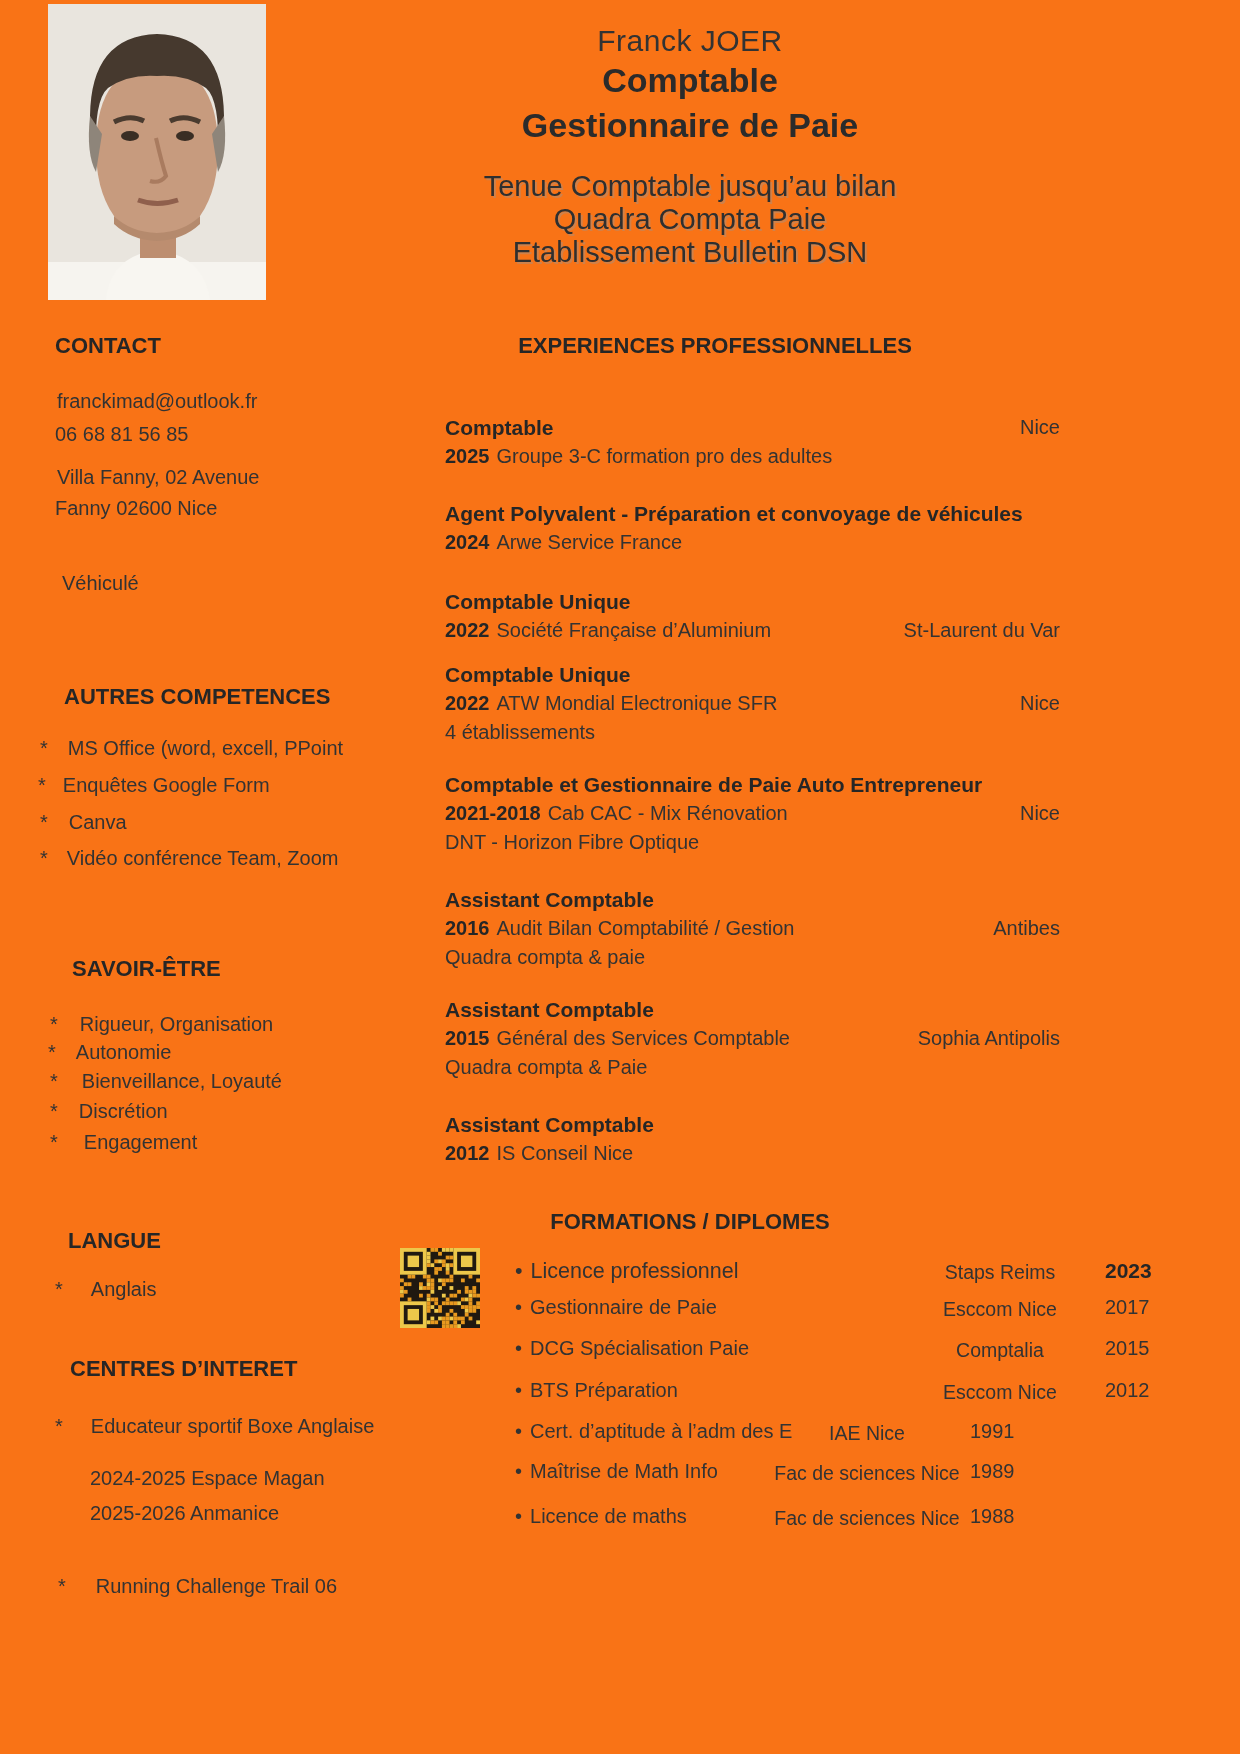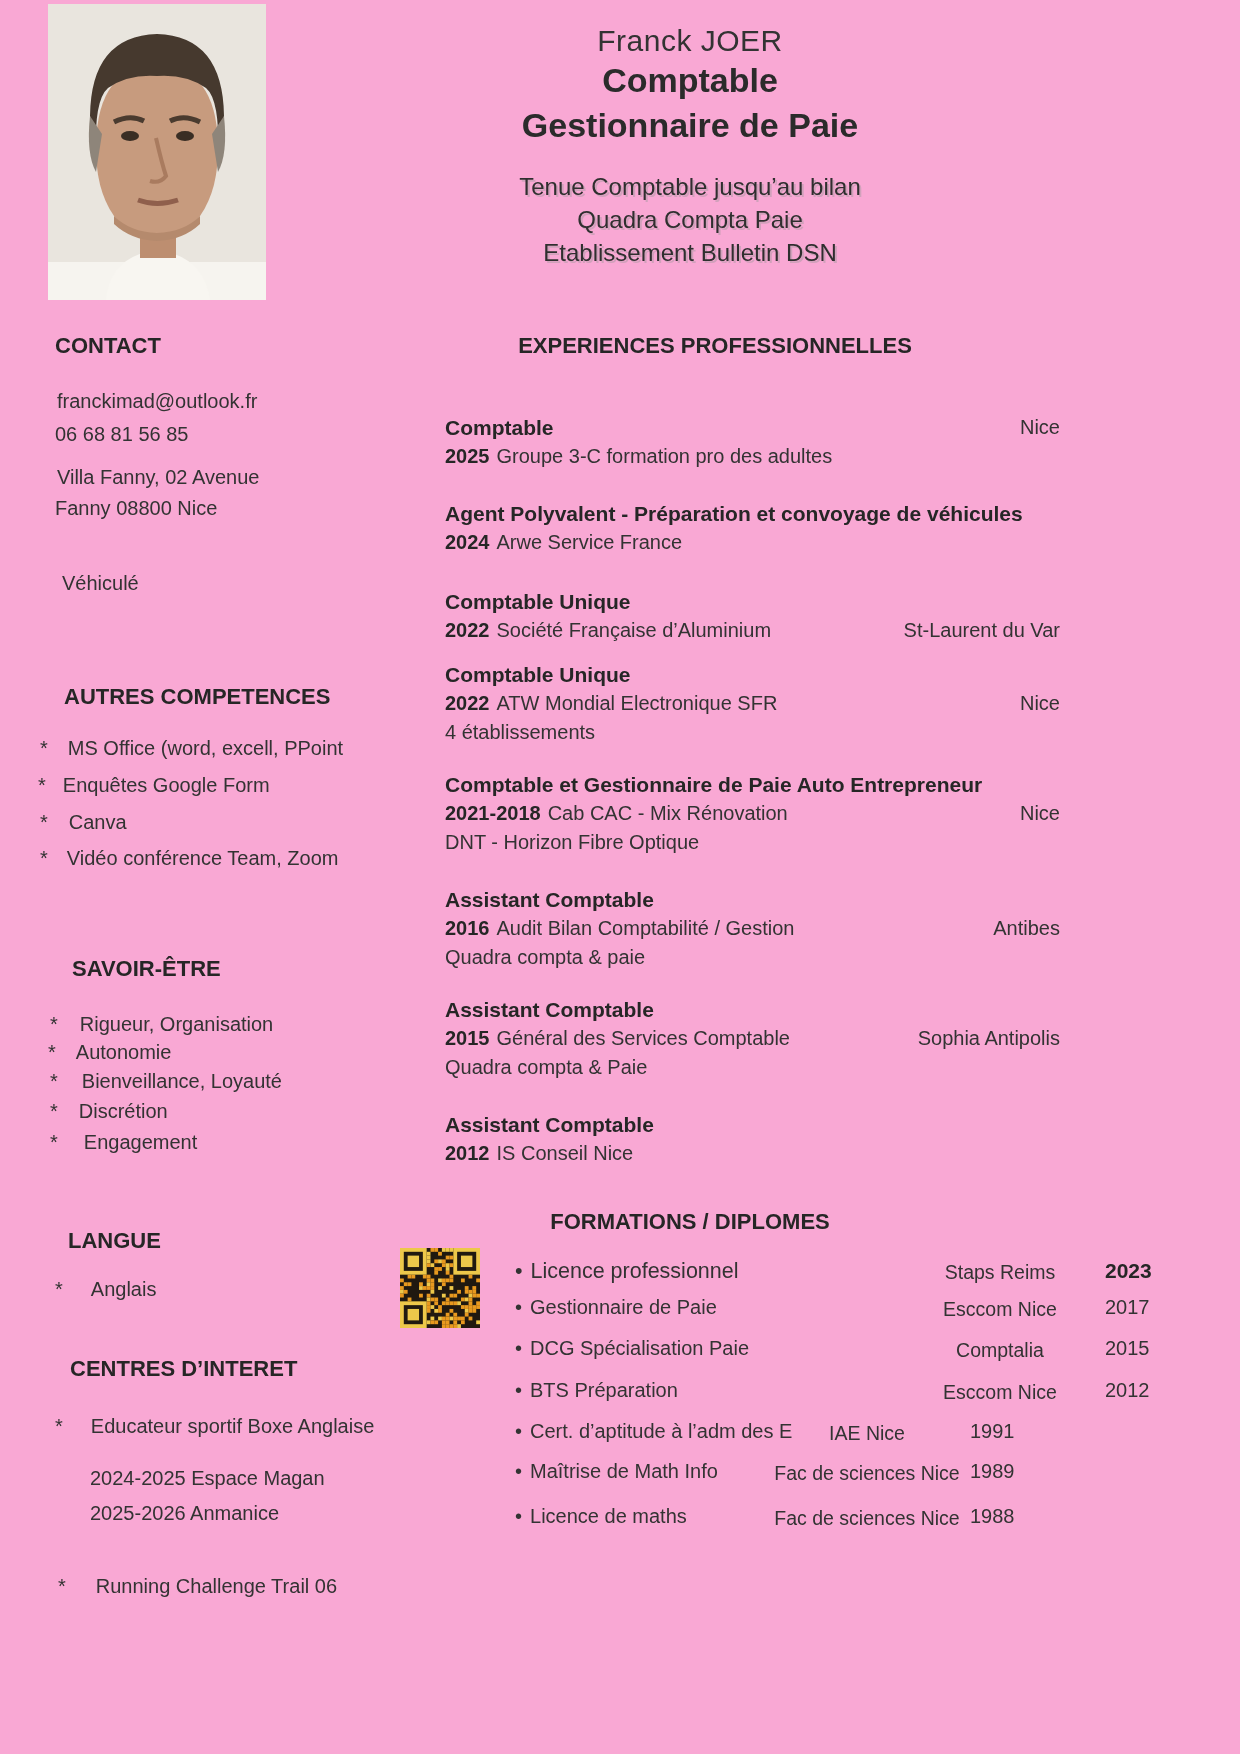--- a/index.html
+++ b/index.html
@@ -1,24 +1,24 @@
 <!DOCTYPE html>
 <html><head>
 <meta charset="utf-8">
 <style>
   html,body{margin:0;padding:0;background:#ffffff;}
-  #page{position:relative;width:1240px;height:1754px;background:#f9a8d4;overflow:hidden;
+  #page{position:relative;width:1240px;height:1754px;background:#f97316;overflow:hidden;
         font-family:"Liberation Sans", sans-serif;color:#2e2e2e;}
   .abs{position:absolute;}
 
   
   #header-block{left:340px;top:24px;width:700px;text-align:center;}
   .cv-name{font-size:30px;color:#333;letter-spacing:0.5px;}
   .cv-title{font-size:34px;font-weight:bold;color:#2b2b2b;line-height:45px;}
-  .cv-subtitle{font-size:24px;color:#2f2f2f;line-height:33px;
+  .cv-subtitle{font-size:29px;color:#2f2f2f;line-height:33px;
                text-shadow:2px 2px 0 rgba(150,150,150,0.40);text-align:center;}
 
   
   .sec-heading{font-size:22px;font-weight:bold;color:#262626;}
   .body-txt{font-size:20px;color:#333;}
   .star-row{display:flex;align-items:flex-start;}
   .star{font-size:20px;color:#333;flex:0 0 auto;}
   .comp-item{line-height:36px;}
   .se-item{line-height:29.5px;}
 
@@ -79,21 +79,21 @@
     <div style="height:22px"></div>
     <div class="cv-subtitle">Tenue Comptable jusqu’au bilan</div>
     <div class="cv-subtitle">Quadra Compta Paie</div>
     <div class="cv-subtitle">Etablissement Bulletin DSN</div>
   </div>
 
   <div class="abs sec-heading" style="left:55px;top:333px;">CONTACT</div>
   <div class="abs body-txt" style="left:57px;top:390px;">franckimad@outlook.fr</div>
   <div class="abs body-txt" style="left:55px;top:423px;">06 68 81 56 85</div>
   <div class="abs body-txt" style="left:57px;top:466px;">Villa Fanny, 02 Avenue</div>
-  <div class="abs body-txt" style="left:55px;top:497px;">Fanny 08800 Nice</div>
+  <div class="abs body-txt" style="left:55px;top:497px;">Fanny 02600 Nice</div>
   <div class="abs body-txt" style="left:62px;top:572px;">Véhiculé</div>
 
   <div class="abs sec-heading" style="left:64px;top:684px;">AUTRES COMPETENCES</div>
   <div class="abs star-row comp-item" style="left:40px;top:730px;">
     <span class="star">*</span>
     <span class="body-txt" style="margin-left:20px;">MS Office (word, excell, PPoint</span>
   </div>
   <div class="abs star-row comp-item" style="left:38px;top:767px;">
     <span class="star">*</span>
     <span class="body-txt" style="margin-left:17px;">Enquêtes Google Form</span>

